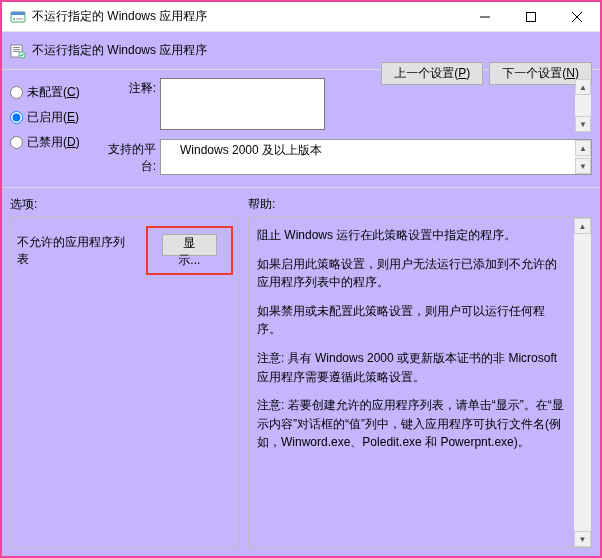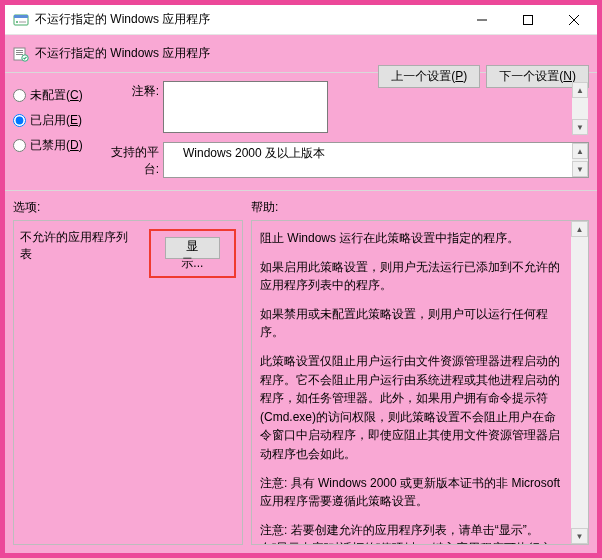--- a/index.html
+++ b/index.html
@@ -6,24 +6,24 @@
   html, body {
     margin: 0; padding: 0;
     font-family: "Microsoft YaHei", "Segoe UI", Tahoma, sans-serif;
     font-size: 12px;
     background: #fff;
     color: #000;
   }
   .window {
     width: 602px;
     height: 558px;
-    border: 5px solid #ec4899;
+    border: 2px solid #ec4899;
     display: flex;
     flex-direction: column;
-    background: #f9a8d4;
+    background: #c4b5fd;
     position: relative;
   }
   
   .titlebar {
     height: 30px;
     display: flex;
     align-items: center;
     border-bottom: 1px solid #e5e5e5;
     background: #fff;
   }
@@ -163,21 +163,21 @@
   }
   .options-panel {
     width: 230px;
     border: 1px solid #bdbdbd;
     padding: 8px 6px;
     margin-right: 8px;
     font-size: 12px;
   }
   .opt-row {
     display: flex;
-    align-items: flex-start;
+    align-items: center;
     gap: 12px;
   }
   .opt-label { padding-right: 6px; }
   .show-btn {
     height: 22px;
     padding: 0 12px;
     background: #e1e1e1;
     border: 1px solid #adadad;
     font-size: 12px;
     font-family: inherit;
@@ -320,21 +320,20 @@
           <button class="show-btn">显示...</button>
         </span>
       </div>
     </div>
 
     <div class="help-panel">
       <div class="help-inner">
         <p>阻止 Windows 运行在此策略设置中指定的程序。</p>
         <p>如果启用此策略设置，则用户无法运行已添加到不允许的应用程序列表中的程序。</p>
         <p>如果禁用或未配置此策略设置，则用户可以运行任何程序。</p>
-        <p>此策略设置仅阻止用户运行由文件资源管理器进程启动的程序。它不会阻止用户运行由系统进程或其他进程启动的程序，如任务管理器。此外，如果用户拥有命令提示符(Cmd.exe)的访问权限，则此策略设置不会阻止用户在命令窗口中启动程序，即使应阻止其使用文件资源管理器启动程序也会如此。</p>
         <p>注意: 具有 Windows 2000 或更新版本证书的非 Microsoft 应用程序需要遵循此策略设置。</p>
         <p>注意: 若要创建允许的应用程序列表，请单击“显示”。在“显示内容”对话框的“值”列中，键入应用程序可执行文件名(例如，Winword.exe、Poledit.exe 和 Powerpnt.exe)。</p>
       </div>
       <div class="vscroll">
         <div class="arrow">▲</div>
         <div class="track"></div>
         <div class="arrow">▼</div>
       </div>
     </div>
   </div>

